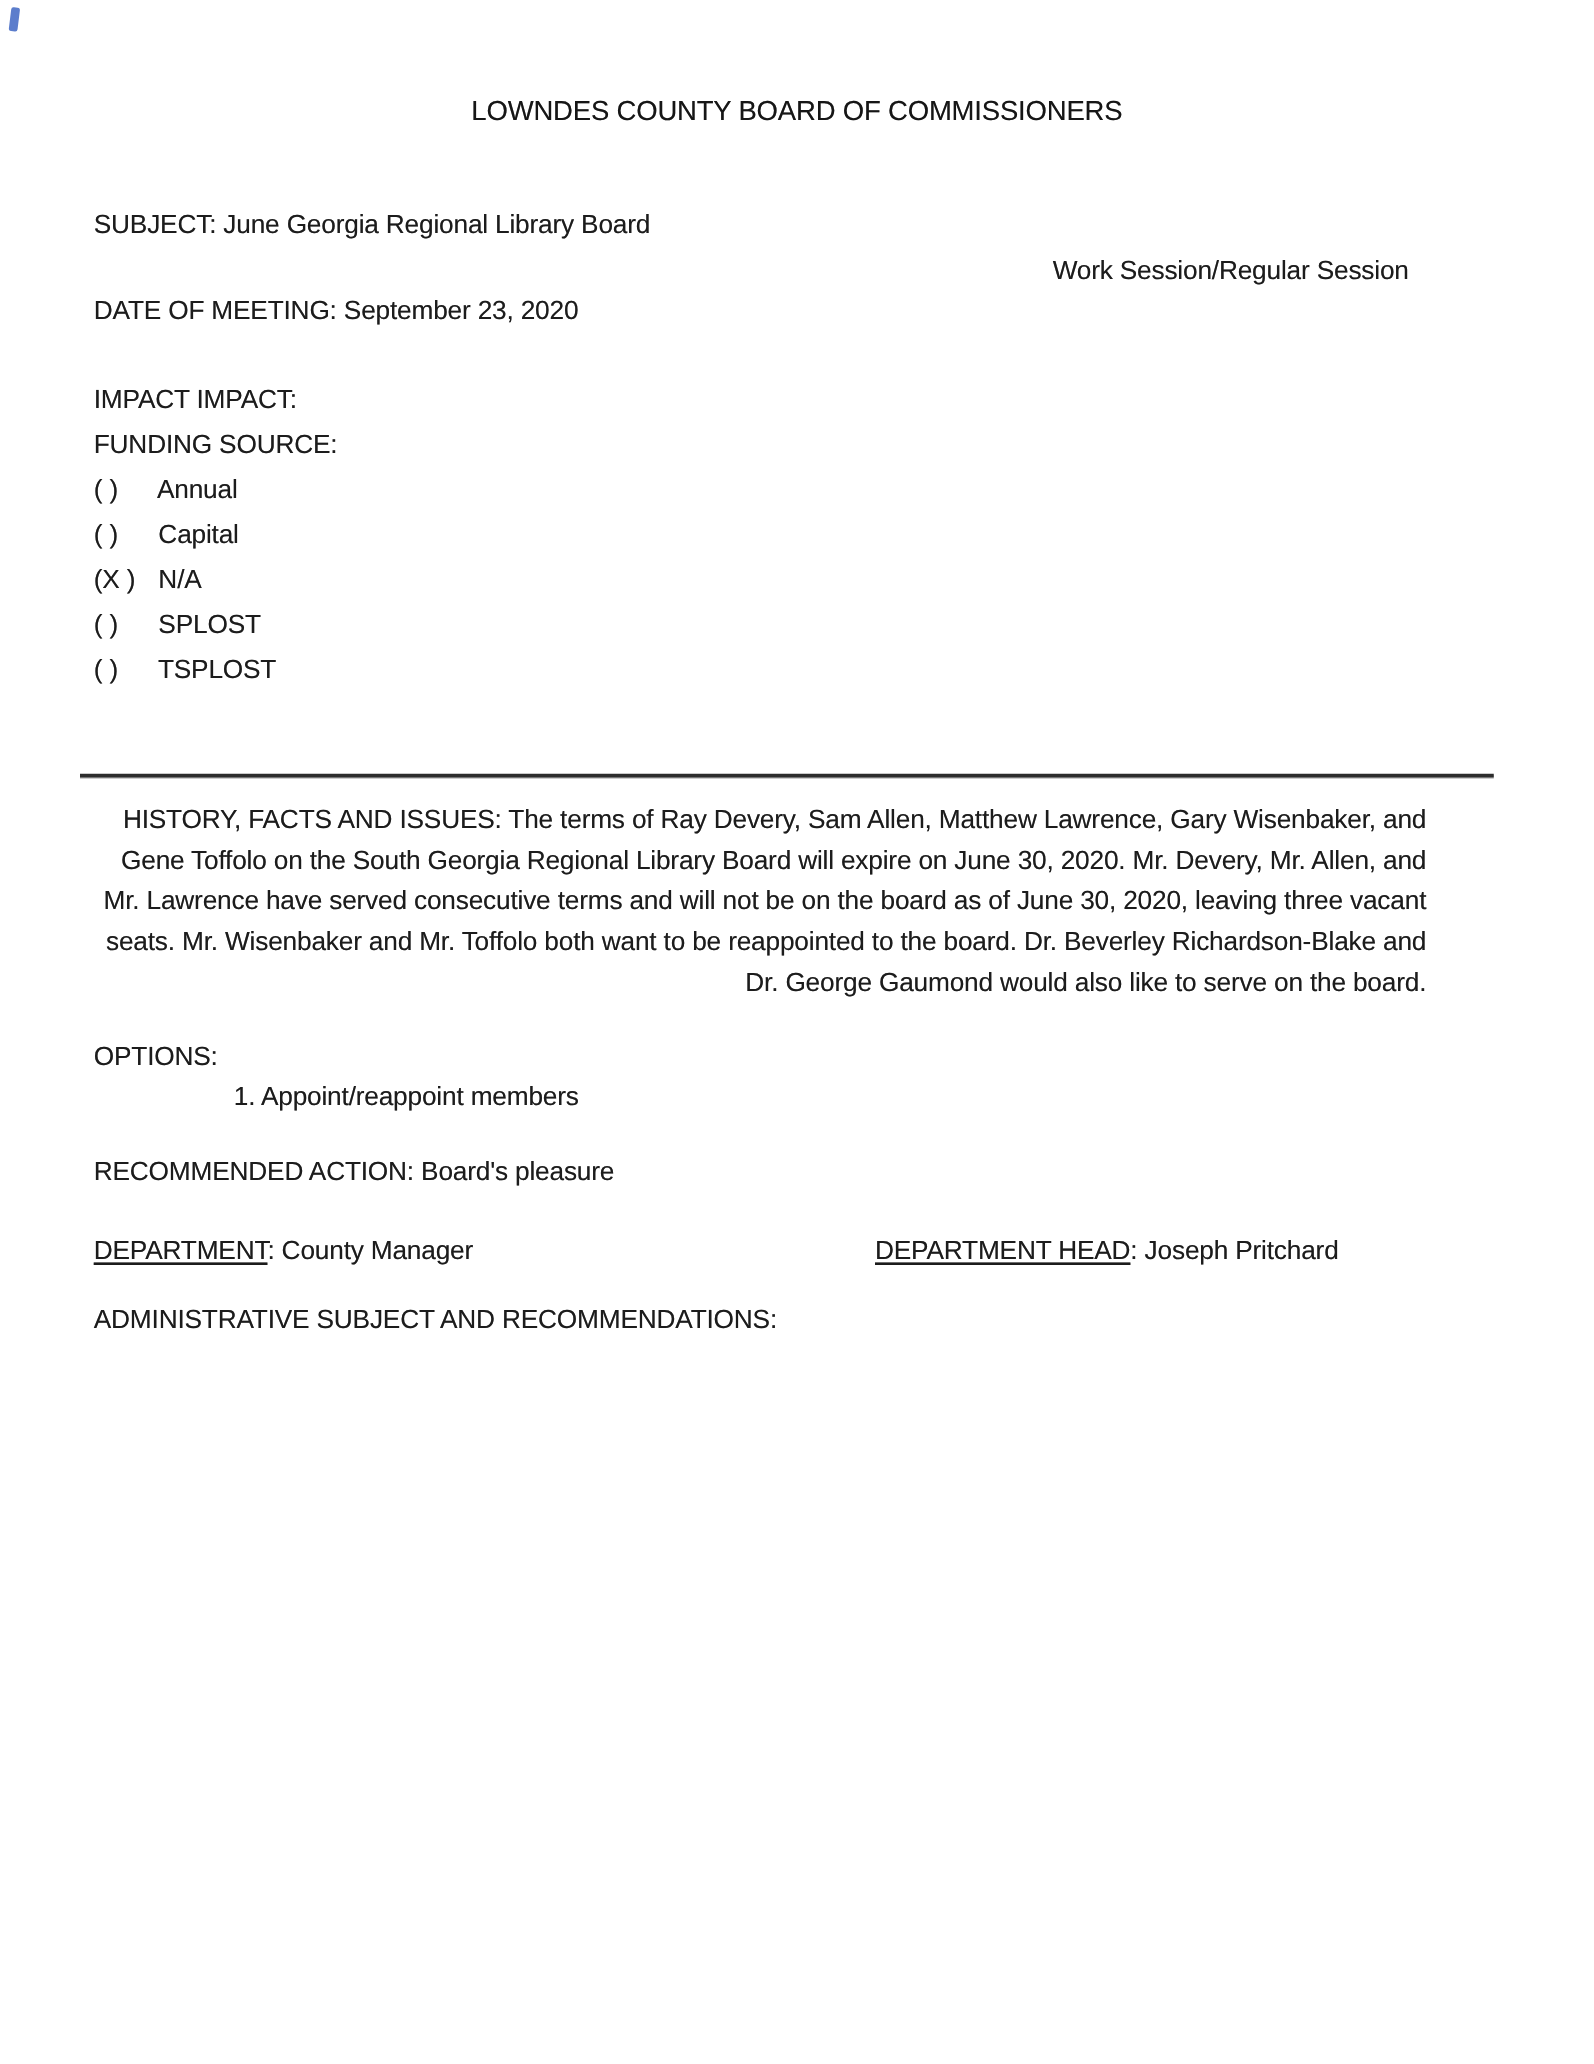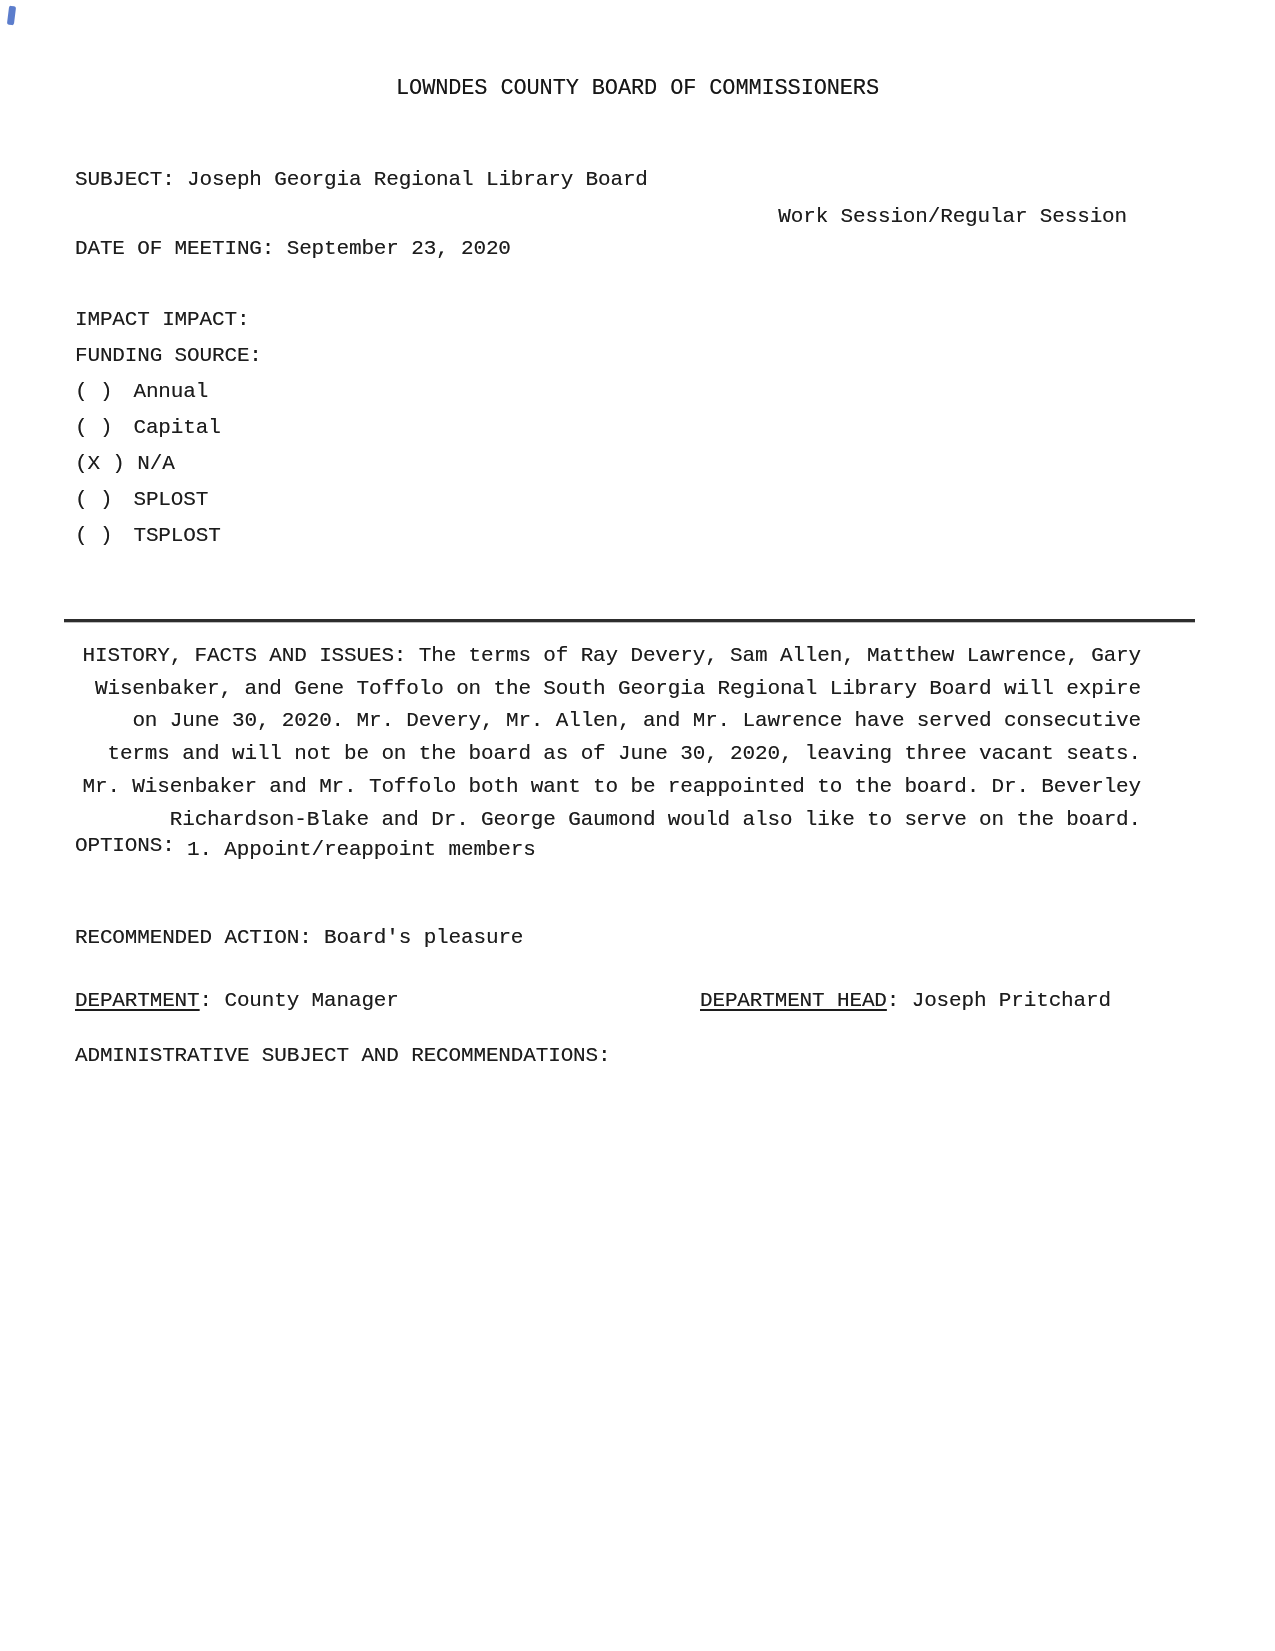--- a/index.html
+++ b/index.html
@@ -1,21 +1,21 @@
 <!DOCTYPE html>
 <html><head>
 <meta charset="utf-8">
 <style>
   html, body { margin: 0; padding: 0; background: #ffffff; }
   .page {
     position: relative;
     width: 1275px;
     height: 1572px;
     background: #ffffff;
-    font-family: Liberation Mono, monospace;
+    font-family: Liberation Sans, sans-serif;
     color: #1c1c1c;
     font-size: 21px;
     letter-spacing: -0.15px;
     overflow: hidden;
     text-shadow: 0 0 0.5px rgba(40,40,40,0.55);
   }
   .abs { position: absolute; left: 75px; white-space: nowrap; }
   .title-line {
     position: absolute; left: 0; right: 0;
     text-align: center;
@@ -37,21 +37,21 @@
   .para {
     position: absolute;
     left: 75px;
     top: 640px;
     width: 1066px;
     line-height: 32.7px;
     white-space: normal;
     text-align: right;
   }
   .options-items { position: absolute; left: 187px; top: 833px; }
-  .options-items div { line-height: 33px; }
+  .options-items div { line-height: 33px; margin-top: 28px; }
   .u { text-decoration: underline; text-underline-offset: 3px; text-decoration-thickness: 1.5px; }
   .pen-mark {
     position: absolute;
     left: 8px;
     top: 6px;
     width: 7px;
     height: 19px;
     border-radius: 2px;
     transform: rotate(7deg);
     opacity: 0.9;
@@ -62,21 +62,21 @@
 
 <div class="page">
 
   <div class="pen-mark" style="background-color:#4a6fc7"></div>
 
   <div class="title-line" style="top:76px">LOWNDES COUNTY BOARD OF COMMISSIONERS</div>
 
 
   <div class="abs" style="top:168px">
     <span>SUBJECT:</span>
-    <span class="val">Joseph Georgia Regional Library Board</span>
+    <span class="val">June Georgia Regional Library Board</span>
   </div>
 
   <div class="right-line" style="top:205px">Work Session/Regular Session</div>
 
   <div class="abs" style="top:237px">
     <span>DATE OF MEETING:</span>
     <span class="val">September 23, 2020</span>
   </div>
 
   <div class="abs" style="top:308px">IMPACT IMPACT:</div>

